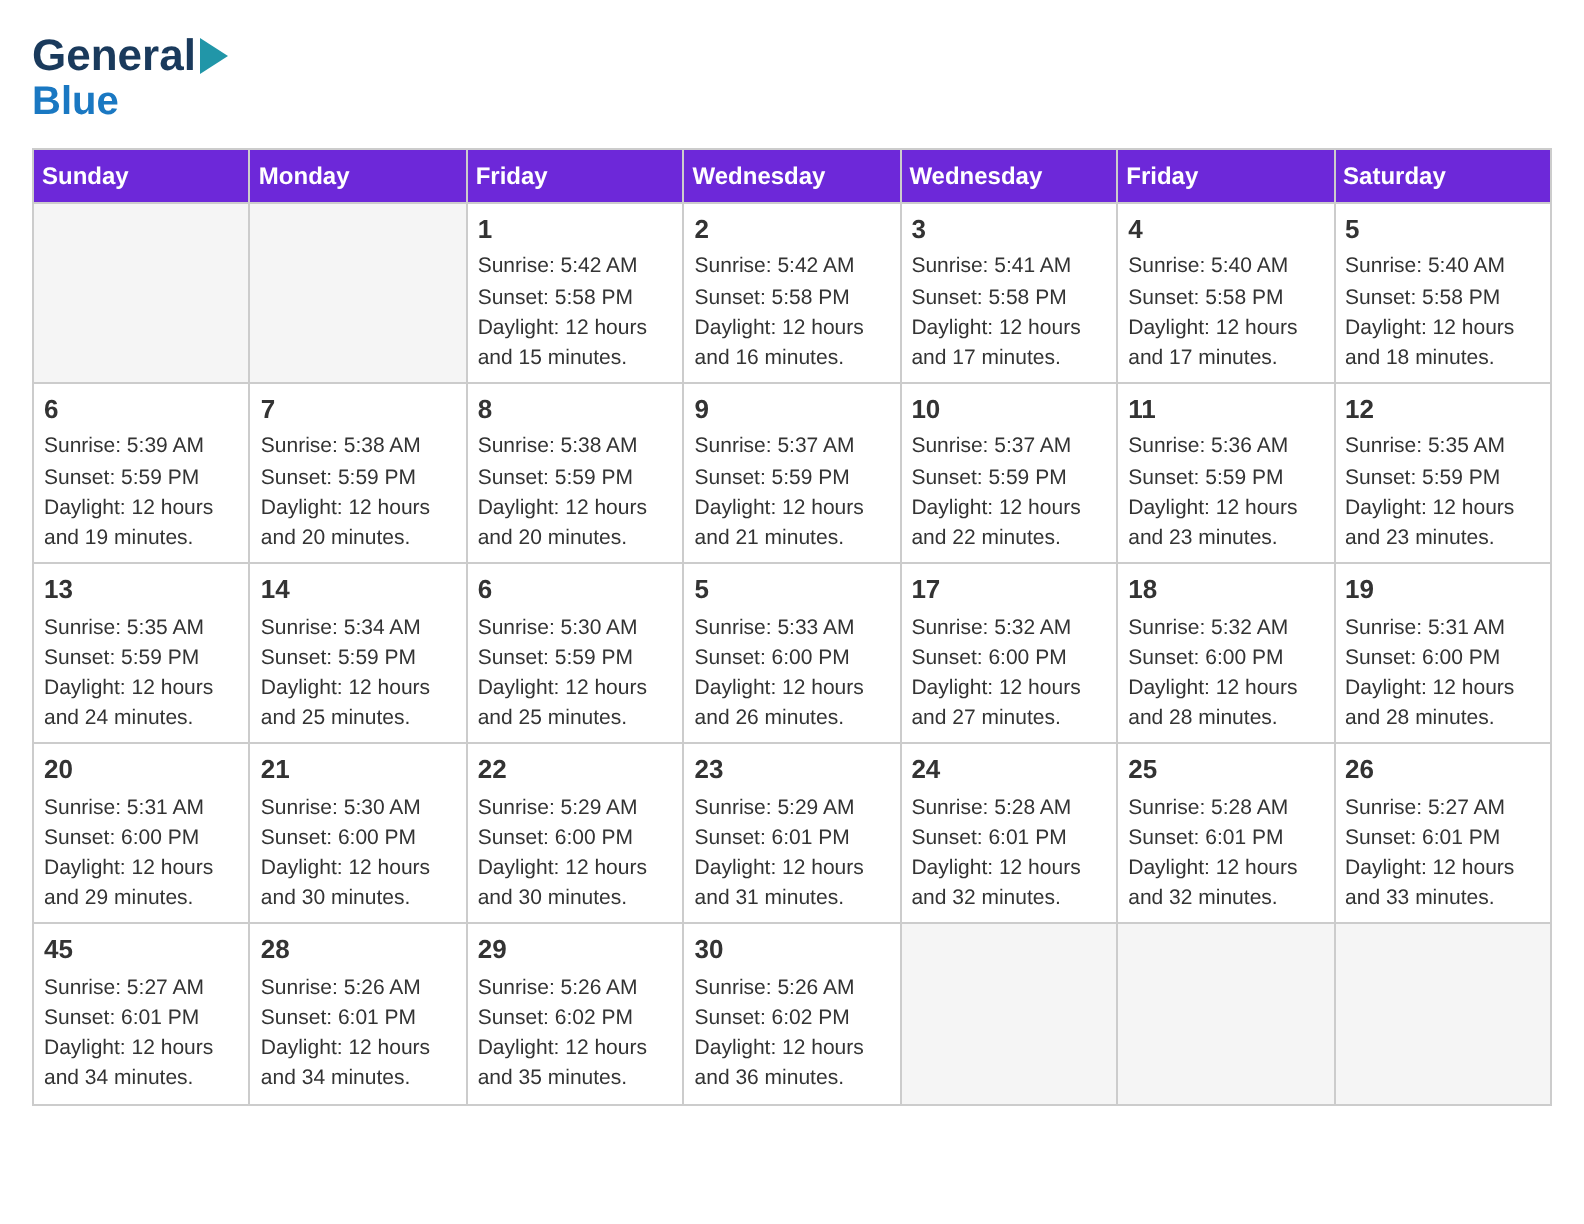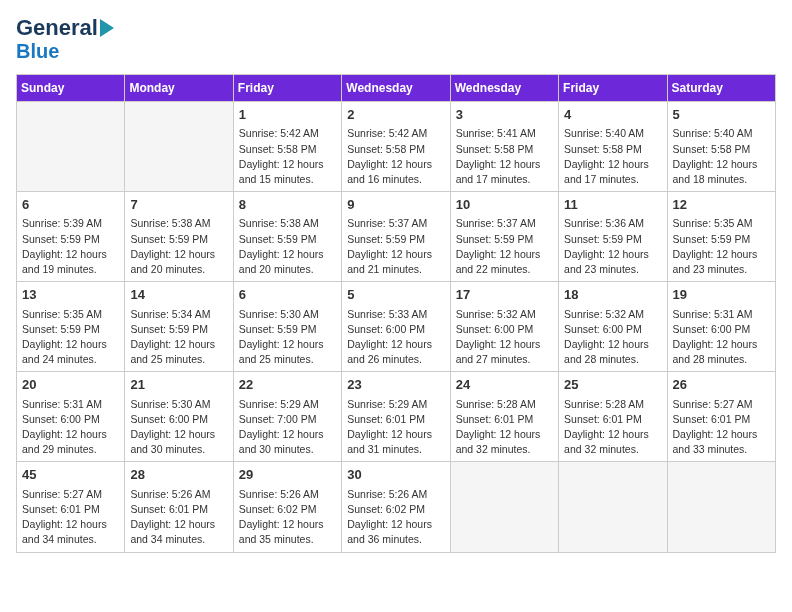--- a/index.html
+++ b/index.html
@@ -255,21 +255,21 @@
         </td>
         <td>
           <span class="day-number">21</span>
           <div class="day-info">Sunrise: 5:30 AM
 Sunset: 6:00 PM
 Daylight: 12 hours and 30 minutes.</div>
         </td>
         <td>
           <span class="day-number">22</span>
           <div class="day-info">Sunrise: 5:29 AM
-Sunset: 7:00 PM
+Sunset: 6:00 PM
 Daylight: 12 hours and 30 minutes.</div>
         </td>
         <td>
           <span class="day-number">23</span>
           <div class="day-info">Sunrise: 5:29 AM
 Sunset: 6:01 PM
 Daylight: 12 hours and 31 minutes.</div>
         </td>
         <td>
           <span class="day-number">24</span>

